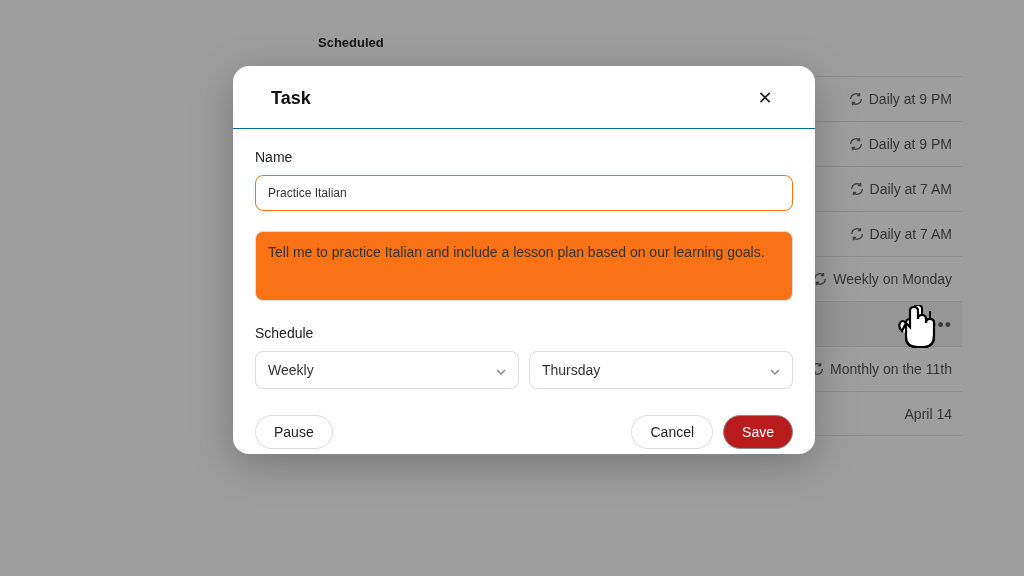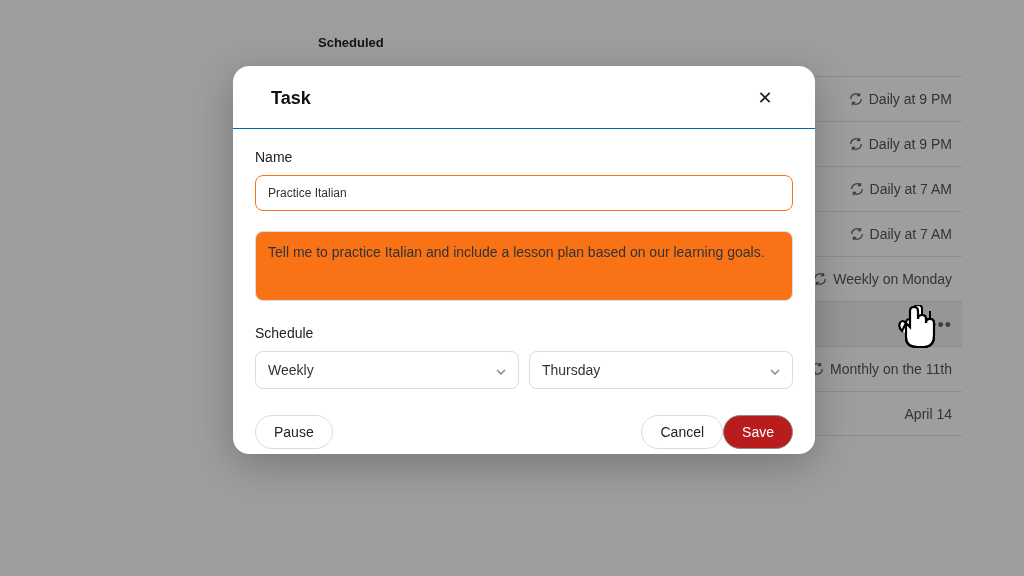--- a/index.html
+++ b/index.html
@@ -154,21 +154,21 @@
       height: 12px;
       color: #888;
     }
     .chevron-down svg { width: 100%; height: 100%; }
     .modal-footer {
       display: flex;
       justify-content: space-between;
       align-items: center;
       padding-top: 6px;
     }
-    .btn-group { display: flex; }
+    .btn-group { display: flex; gap: 10px; }
     .btn {
       border: 1px solid #dcdcdc;
       background: #fff;
       border-radius: 20px;
       padding: 8px 18px;
       font-size: 14px;
       color: #222;
       cursor: pointer;
       font-family: inherit;
     }

